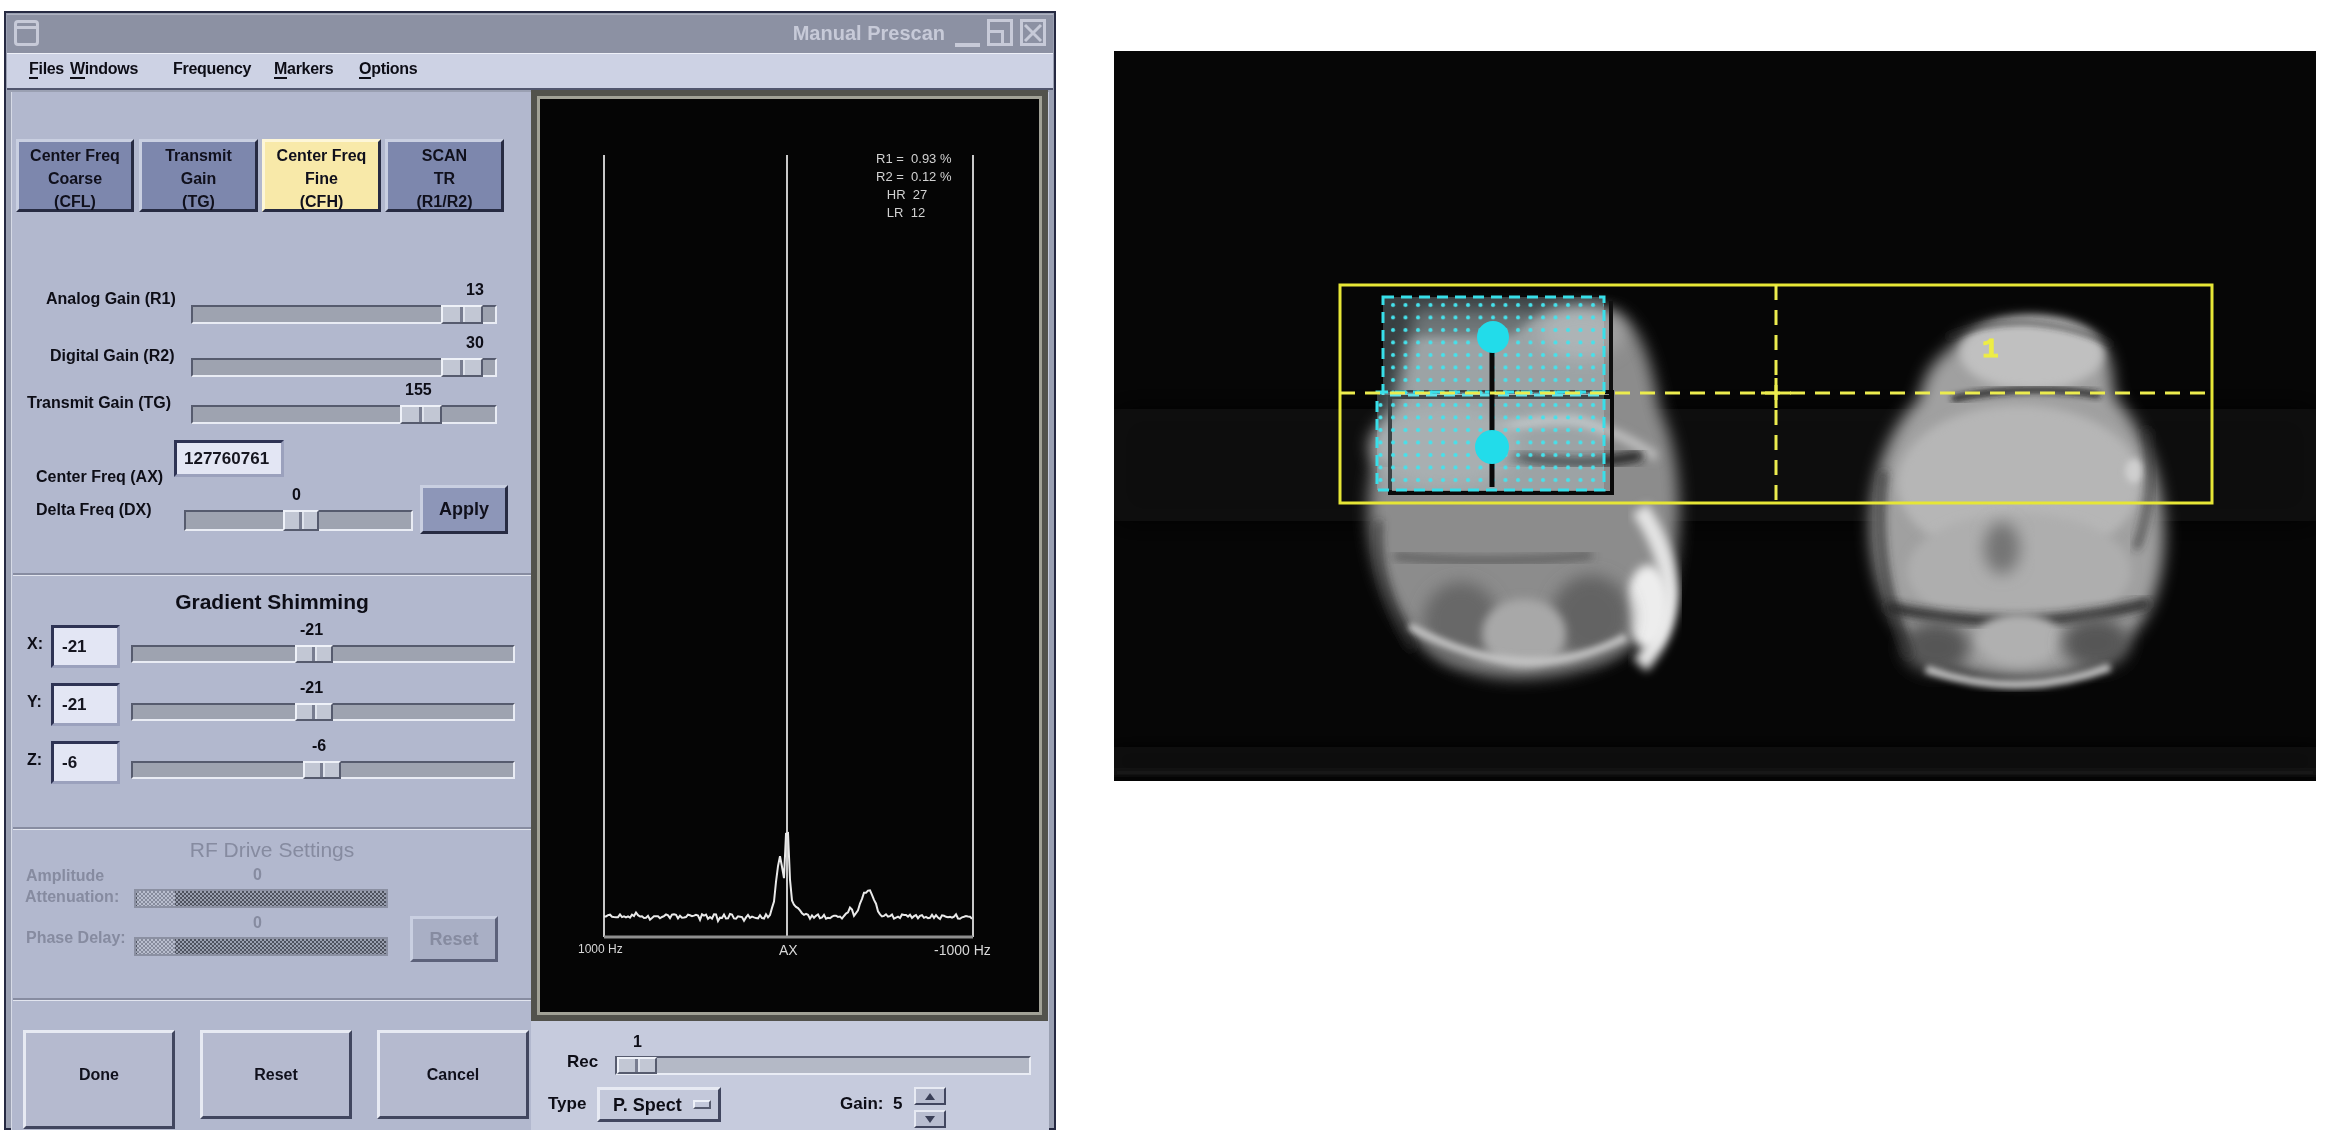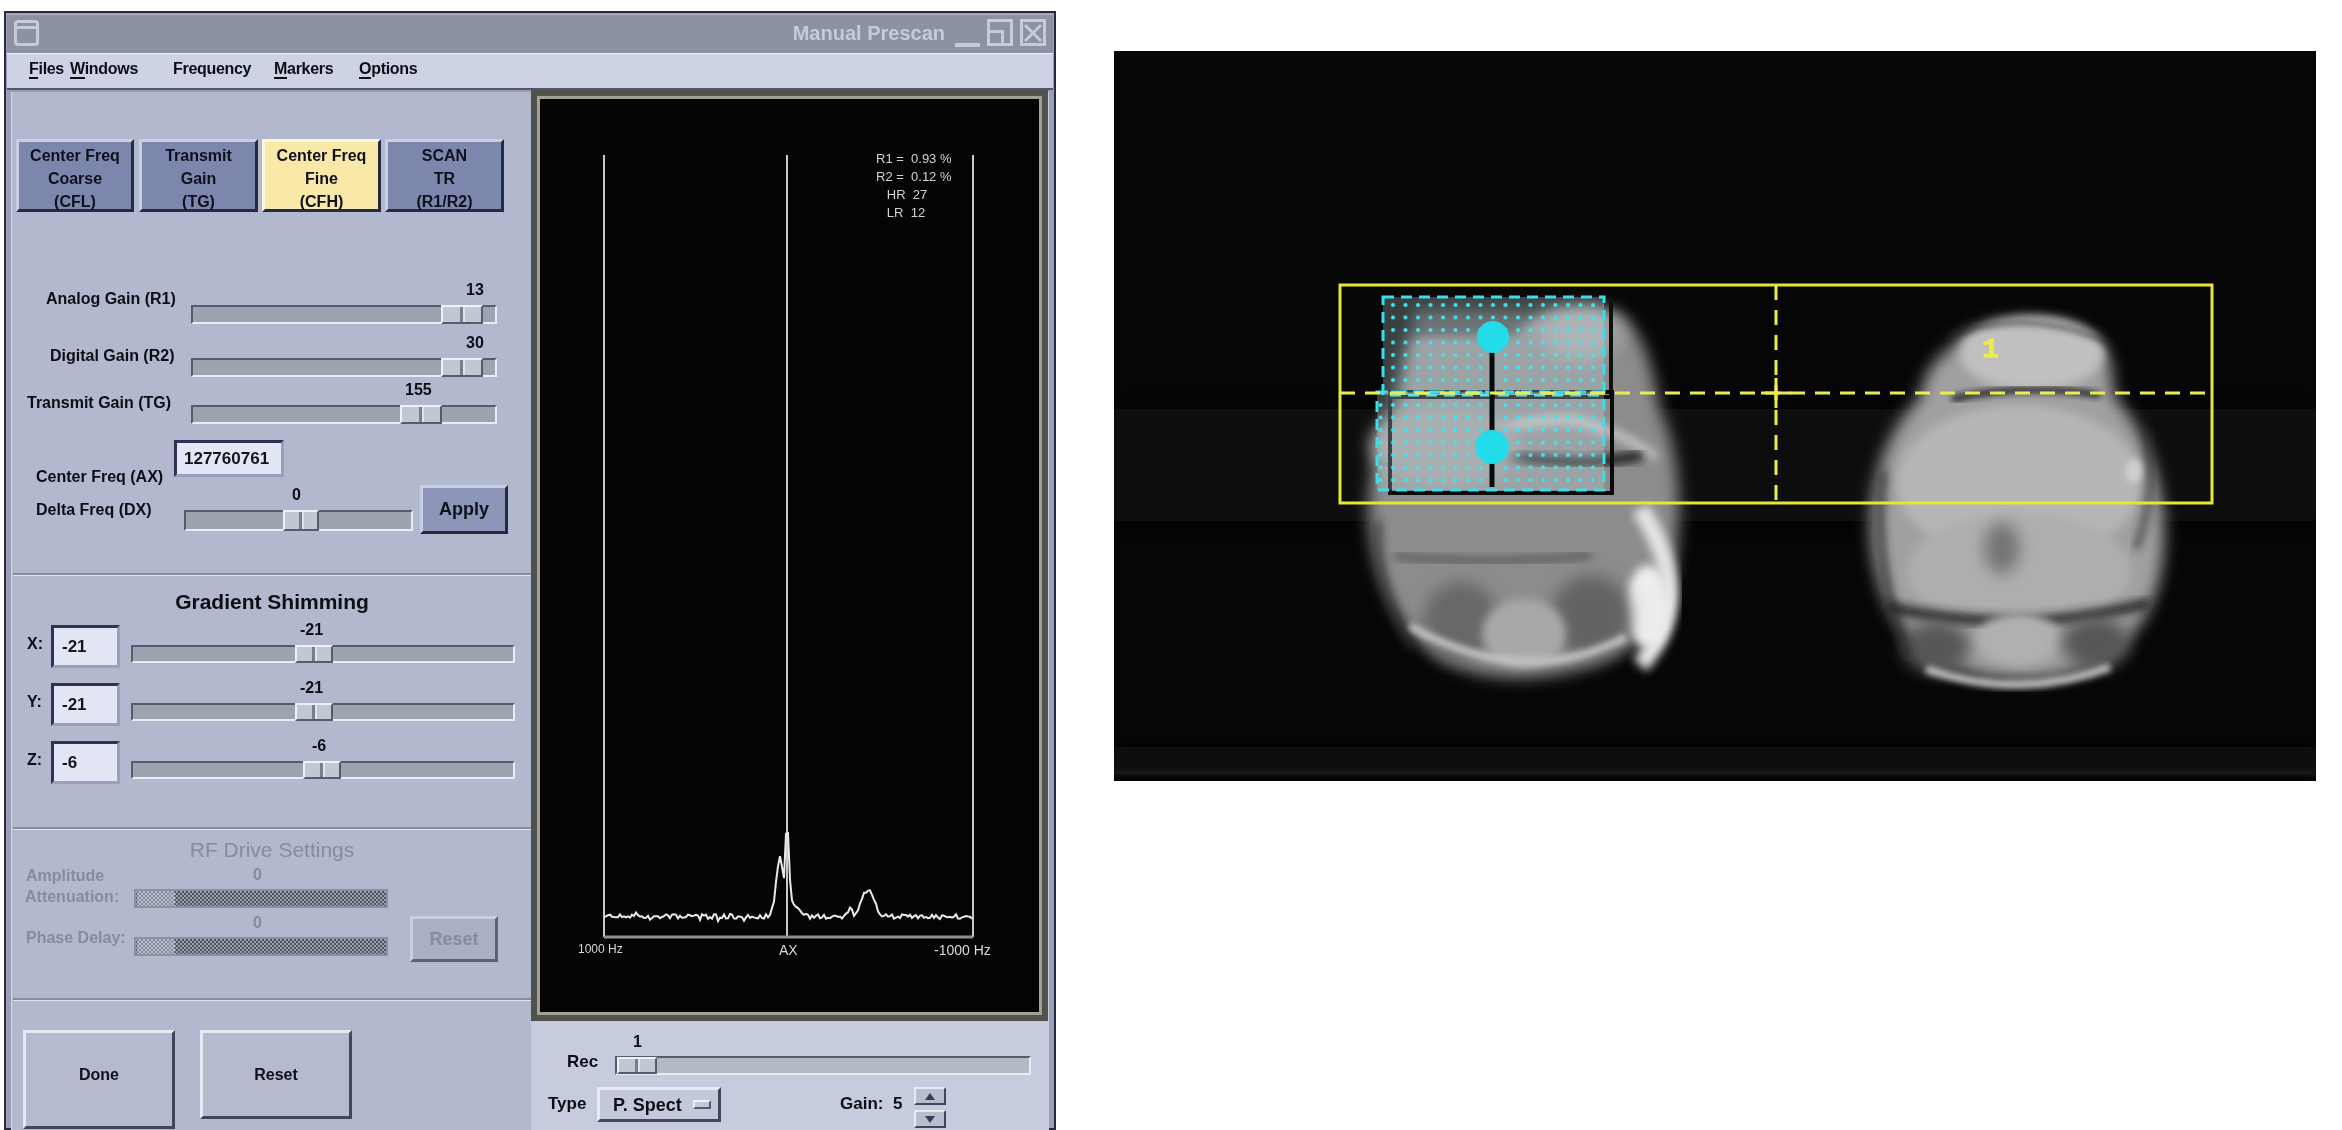--- a/index.html
+++ b/index.html
@@ -104,20 +104,21 @@
 <div class="val gray" style="left:253px;top:866px">0</div>
 <div class="lbl gray" style="left:26px;top:929px;font-size:16px">Phase Delay:</div>
 <div class="abs" style="left:134px;top:937px;width:254px;height:19px;border:2px solid #8b90a2;background:repeating-conic-gradient(#4e525e 0% 25%,#9aa0b0 0% 50%) 0 0/4px 4px"></div>
 <div class="abs" style="left:137px;top:939px;width:38px;height:15px;background:repeating-conic-gradient(#b9bece 0% 25%,#868b9c 0% 50%) 0 0/4px 4px"></div>
 <div class="val gray" style="left:253px;top:914px">0</div>
 <div class="bigbtn gray" style="left:410px;top:916px;width:88px;height:46px;line-height:40px;background:#a9afc5;font-size:18px;color:#868ba0;border-color:#c9cfe1 #5c617a #5c617a #c9cfe1">Reset</div>
 
 <div class="sep" style="top:998px"></div>
 <div class="bigbtn" style="left:23px;top:1030px;width:152px;height:99px;line-height:83px;background:#b5bacf;font-size:16px;border-color:#e7eaf3 #41465f #41465f #e7eaf3">Done</div>
 <div class="bigbtn" style="left:200px;top:1030px;width:152px;height:89px;line-height:83px;background:#b5bacf;font-size:16px;border-color:#e7eaf3 #41465f #41465f #e7eaf3">Reset</div>
+<div class="bigbtn" style="left:377px;top:1030px;width:152px;height:89px;line-height:83px;background:#b5bacf;font-size:16px;border-color:#e7eaf3 #41465f #41465f #e7eaf3">Cancel</div>
 
 <div class="abs" style="left:531px;top:90px;width:517px;height:931px;border:6px solid #52524c;background:#4f4f49">
  <div style="position:absolute;left:0;top:0;width:505px;height:919px;border:3px solid #a1a196;background:#050505"></div>
 </div>
 <svg class="abs" style="left:540px;top:99px" width="499" height="913" viewBox="0 0 499 913">
  <line x1="64" y1="56" x2="64" y2="838" stroke="#c9c9c9" stroke-width="2"></line>
  <line x1="247" y1="56" x2="247" y2="838" stroke="#c9c9c9" stroke-width="2"></line>
  <line x1="433" y1="56" x2="433" y2="838" stroke="#c9c9c9" stroke-width="2"></line>
  <line x1="64" y1="838" x2="433" y2="838" stroke="#8f8f8f" stroke-width="3"></line>
  <polyline fill="none" stroke="#e9e9e9" stroke-width="2" points="64,817.4 66,817.4 68,816.1 70,815.7 72,817.8 74,818.1 76,818.3 78,818.2 80,815.5 82,818.1 84,817.3 86,818.3 88,817.4 90,818.6 92,815.7 94,817.1 96,813.5 98,816.2 100,817.5 102,817.2 104,818.9 106,818.7 108,816.8 110,820.6 112,819.0 114,817.3 116,817.2 118,817.2 120,819.3 122,818.0 124,817.1 126,815.4 128,816.4 130,819.2 132,815.6 134,815.3 136,815.8 138,819.4 140,816.7 142,818.7 144,818.5 146,818.1 148,815.7 150,816.3 152,817.2 154,816.6 156,815.8 158,816.5 160,820.8 162,815.3 164,816.6 166,815.6 168,819.9 170,818.0 172,819.6 174,815.3 176,815.5 178,822.0 180,818.7 182,819.0 184,815.6 186,819.4 188,819.3 190,815.0 192,815.6 194,819.4 196,819.7 198,817.3 200,817.7 202,818.1 204,821.8 206,818.4 208,815.9 210,818.8 212,817.6 214,818.4 216,819.1 218,819.4 220,816.2 222,819.1 224,819.5 226,815.3 228,818.3 230,815.9 232,808.9 234,802.6 236,782.8 238,767.1 240,757.3 242,767.8 244,779.1 246,734.7 248,734.1 250,780.6 252,801.4 254,805.8 256,807.9 258,809.1 260,811.4 262,814.2 264,815.8 266,814.8 268,815.8 270,819.7 272,816.4 274,818.8 276,816.8 278,815.5 280,819.3 282,818.5 284,815.9 286,819.7 288,818.8 290,819.2 292,817.7 294,816.7 296,816.7 298,817.9 300,817.6 302,819.6 304,817.0 306,814.6 308,813.4 310,808.5 312,810.6 314,816.8 316,814.1 318,811.3 320,804.5 322,799.9 324,793.8 326,793.7 328,791.6 330,791.4 332,795.9 334,800.9 336,804.7 338,812.3 340,815.4 342,817.4 344,816.9 346,815.3 348,817.7 350,817.1 352,815.6 354,819.6 356,818.6 358,817.6 360,819.1 362,815.4 364,815.9 366,816.0 368,817.6 370,815.8 372,818.9 374,817.2 376,816.1 378,819.3 380,816.9 382,816.1 384,818.8 386,817.9 388,819.1 390,818.8 392,815.8 394,818.9 396,816.2 398,818.6 400,820.0 402,816.3 404,816.8 406,817.8 408,818.3 410,817.9 412,818.7 414,817.6 416,815.3 418,819.5 420,819.8 422,818.3 424,817.8 426,817.1 428,817.5 430,817.8 432,819.7"></polyline>

